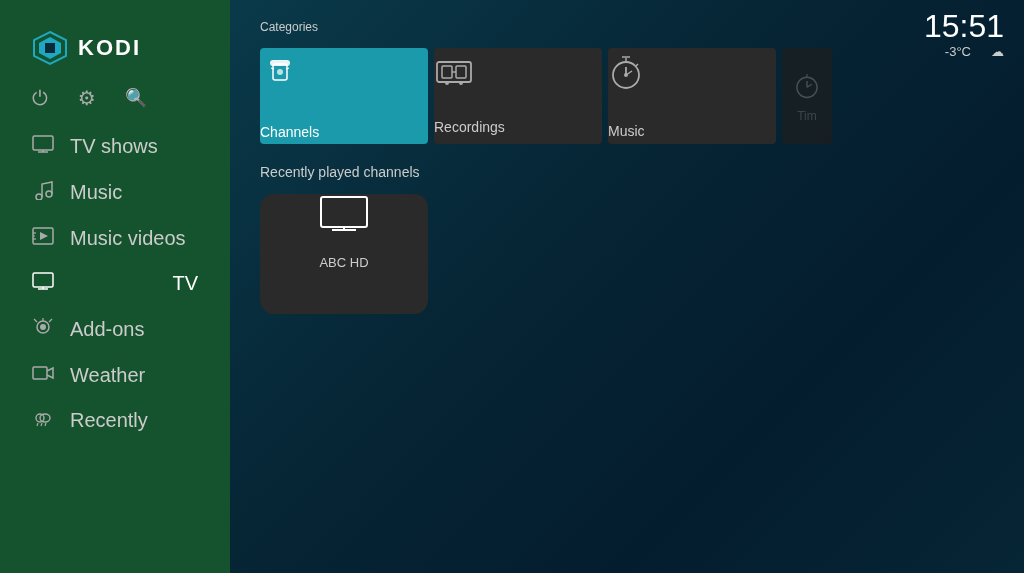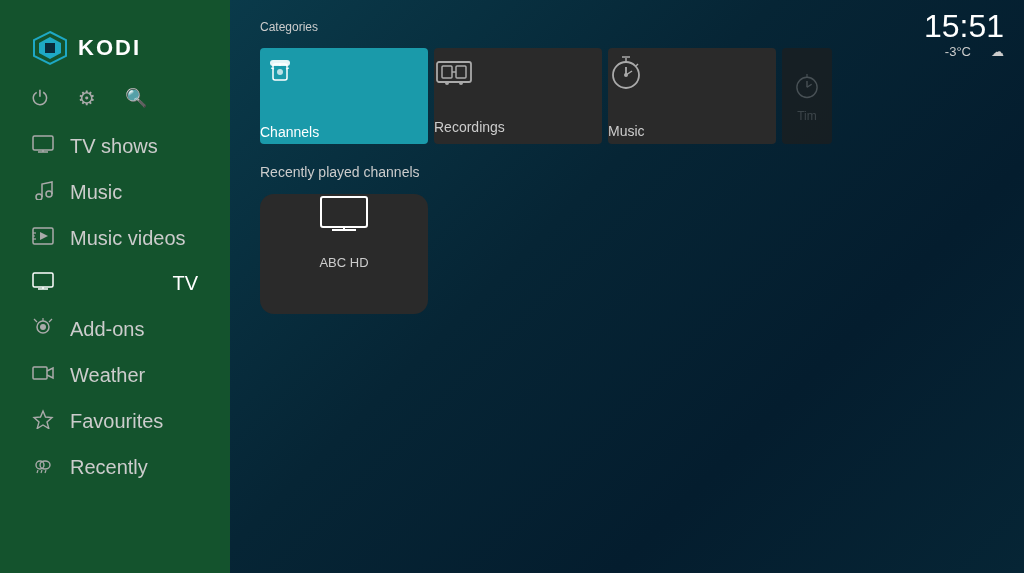--- a/index.html
+++ b/index.html
@@ -289,28 +289,20 @@
       <span>Add-ons</span>
     </div>
     <div class="nav-item">
       <span class="nav-icon">
         <svg width="22" height="18" viewBox="0 0 22 18" fill="none">
           <rect x="1" y="3" width="14" height="12" rx="1" stroke="#aaa" stroke-width="1.5" fill="none"></rect>
           <polyline points="15,7 21,4 21,14 15,11" stroke="#aaa" stroke-width="1.5" fill="none"></polyline>
         </svg>
       </span>
       <span>Weather</span>
-    </div>
-    <div class="nav-item">
-      <span class="nav-icon">
-        <svg width="22" height="20" viewBox="0 0 22 20" fill="none">
-          <polygon points="11,2 13.5,8 20,8.5 15,13 16.8,19.5 11,16 5.2,19.5 7,13 2,8.5 8.5,8" stroke="#aaa" stroke-width="1.4" fill="none"></polygon>
-        </svg>
-      </span>
-      <span>Favourites</span>
     </div>
     <div class="nav-item">
       <span class="nav-icon">
         <svg width="22" height="18" viewBox="0 0 22 18" fill="none">
           <circle cx="8" cy="9" r="4" stroke="#aaa" stroke-width="1.4" fill="none"></circle>
           <ellipse cx="13" cy="9" rx="5" ry="4" stroke="#aaa" stroke-width="1.4" fill="none"></ellipse>
           <line x1="6" y1="14" x2="5" y2="17" stroke="#aaa" stroke-width="1.2"></line>
           <line x1="10" y1="14" x2="9" y2="17" stroke="#aaa" stroke-width="1.2"></line>
           <line x1="14" y1="14" x2="13" y2="17" stroke="#aaa" stroke-width="1.2"></line>
         </svg>

